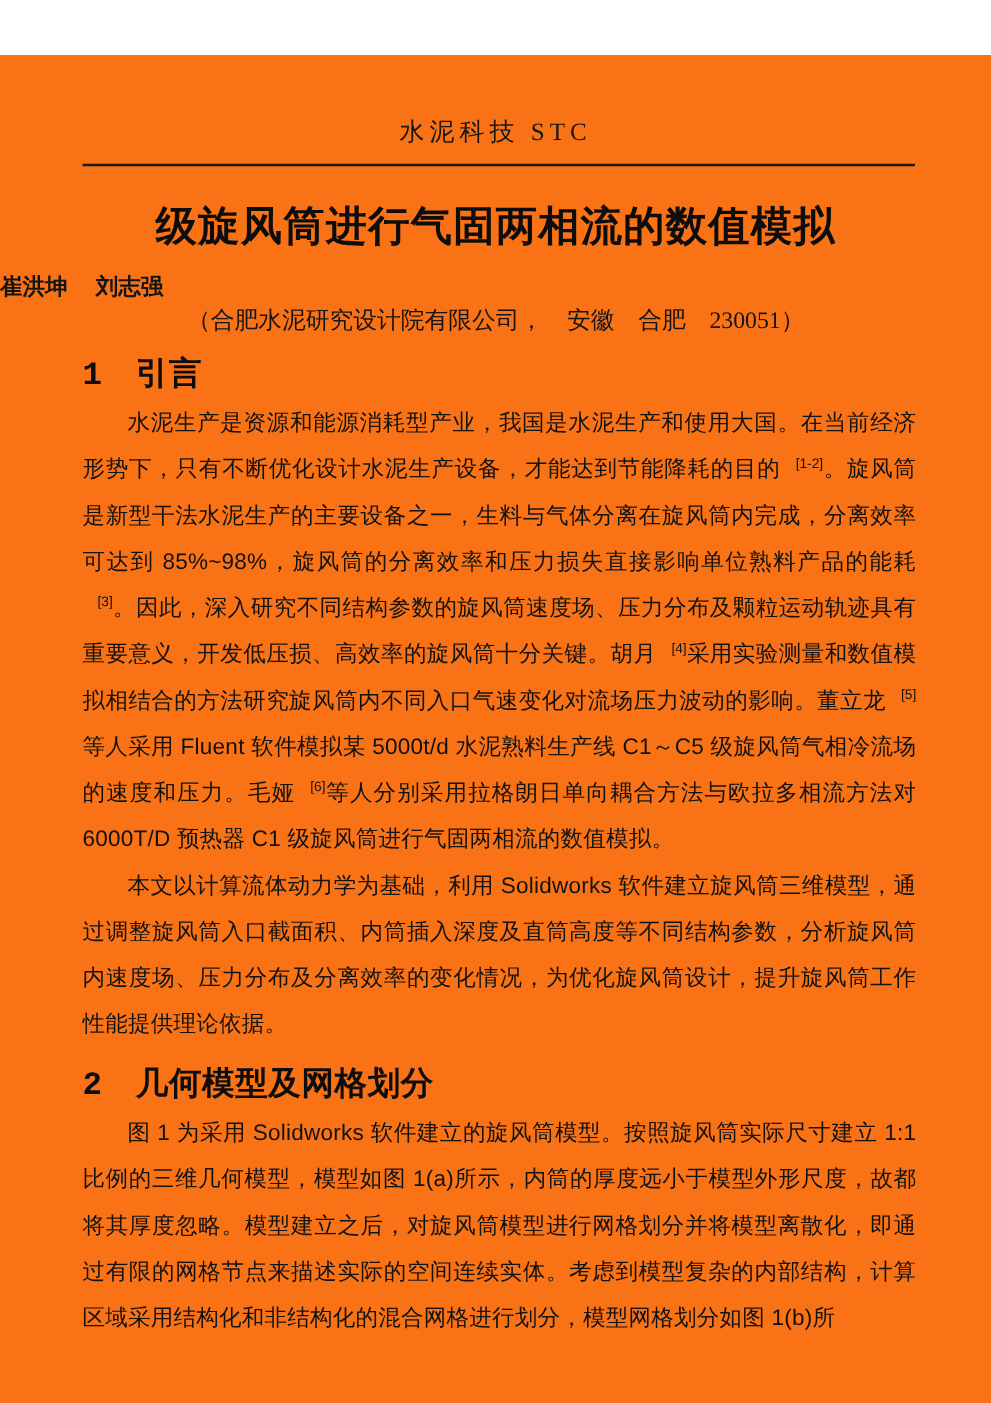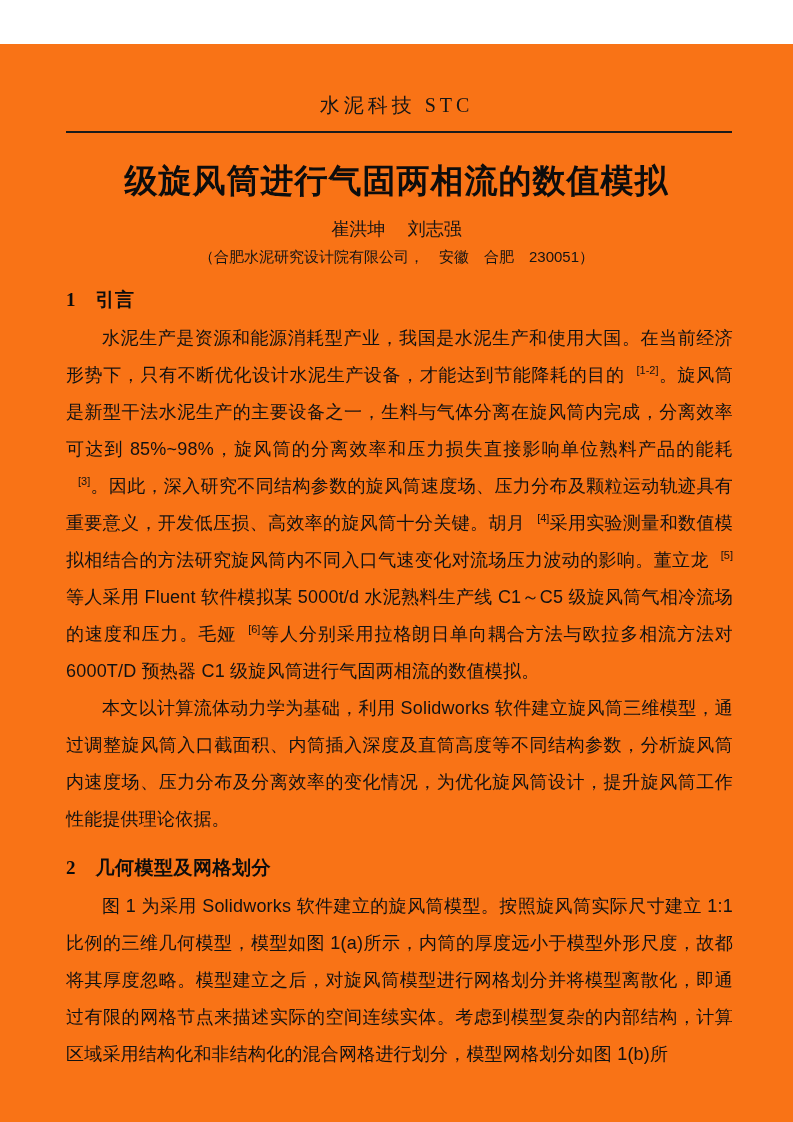--- a/index.html
+++ b/index.html
@@ -34,40 +34,41 @@
     font-size: 33px;
     letter-spacing: 1px;
     text-align: center;
     line-height: 42px;
     margin: 27px 0 0 0;
     color: #0d0d0d;
   }
   .authors {
     font-family: "Liberation Serif", "DejaVu Serif", serif;
     font-size: 18px;
-    text-align: center;
+    text-align: left;
     line-height: 25px;
     margin-top: 15px;
     color: #141414;
+    font-weight: bold;
   }
   .affiliation {
-    font-family: Liberation Sans, sans-serif;
-    font-size: 15px;
+    font-family: Liberation Serif, serif;
+    font-size: 19px;
     text-align: center;
     line-height: 26px;
     margin-top: 2px;
     color: #141414;
   }
   .content {
     padding: 0 60px 0 66px;
   }
   .section-heading {
-    font-family: Liberation Serif, serif;
+    font-family: Liberation Mono, monospace;
     font-weight: 700;
-    font-size: 19px;
+    font-size: 26px;
     letter-spacing: 0.5px;
     line-height: 30px;
     margin: 15px 0 5px 0;
     color: #0d0d0d;
   }
   .body-para {
     
     font-family: "Liberation Sans", "DejaVu Sans", serif;
     font-size: 18px;
     line-height: 37px;

